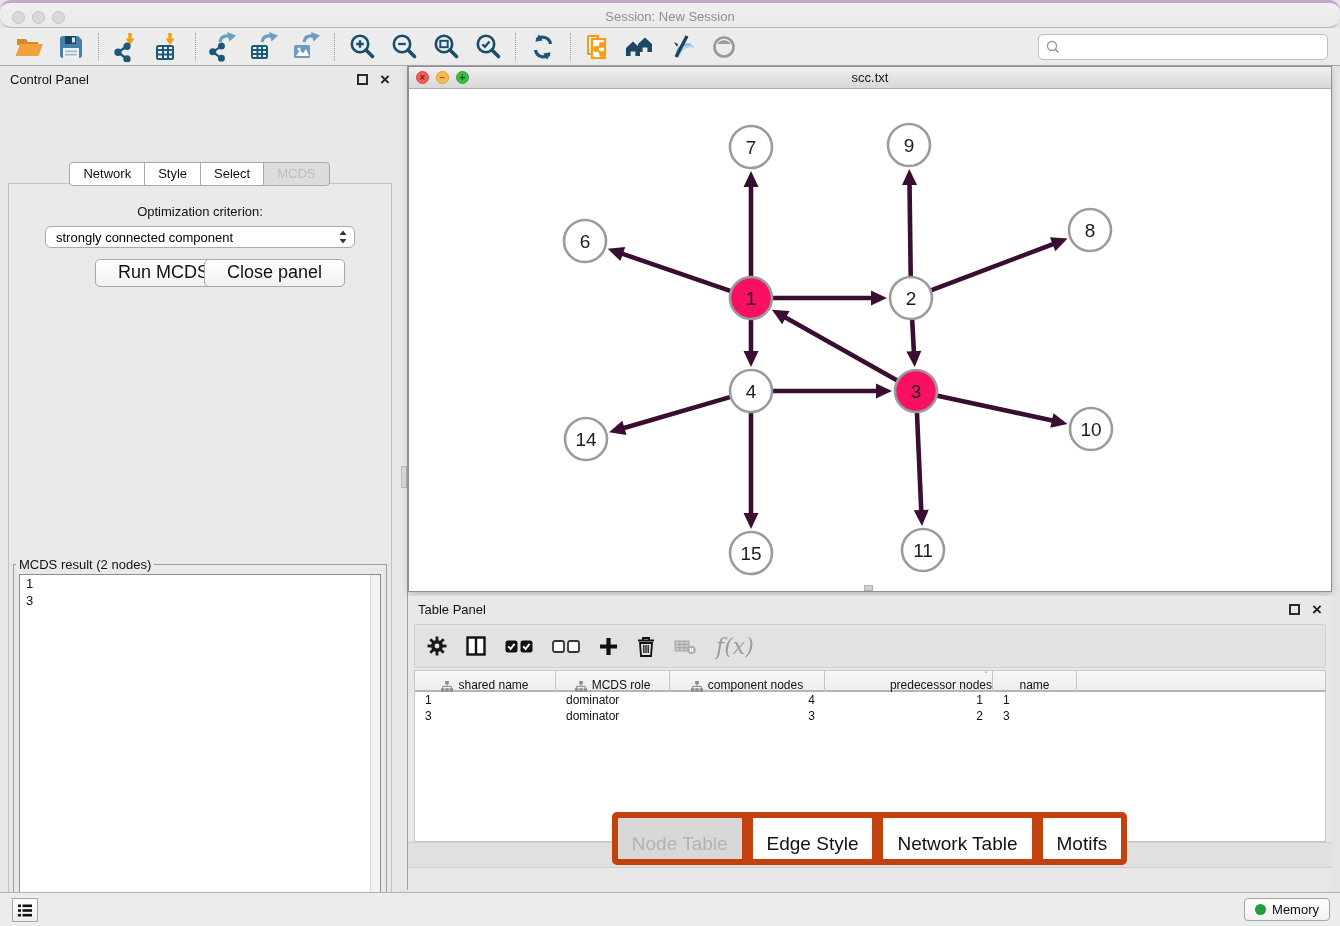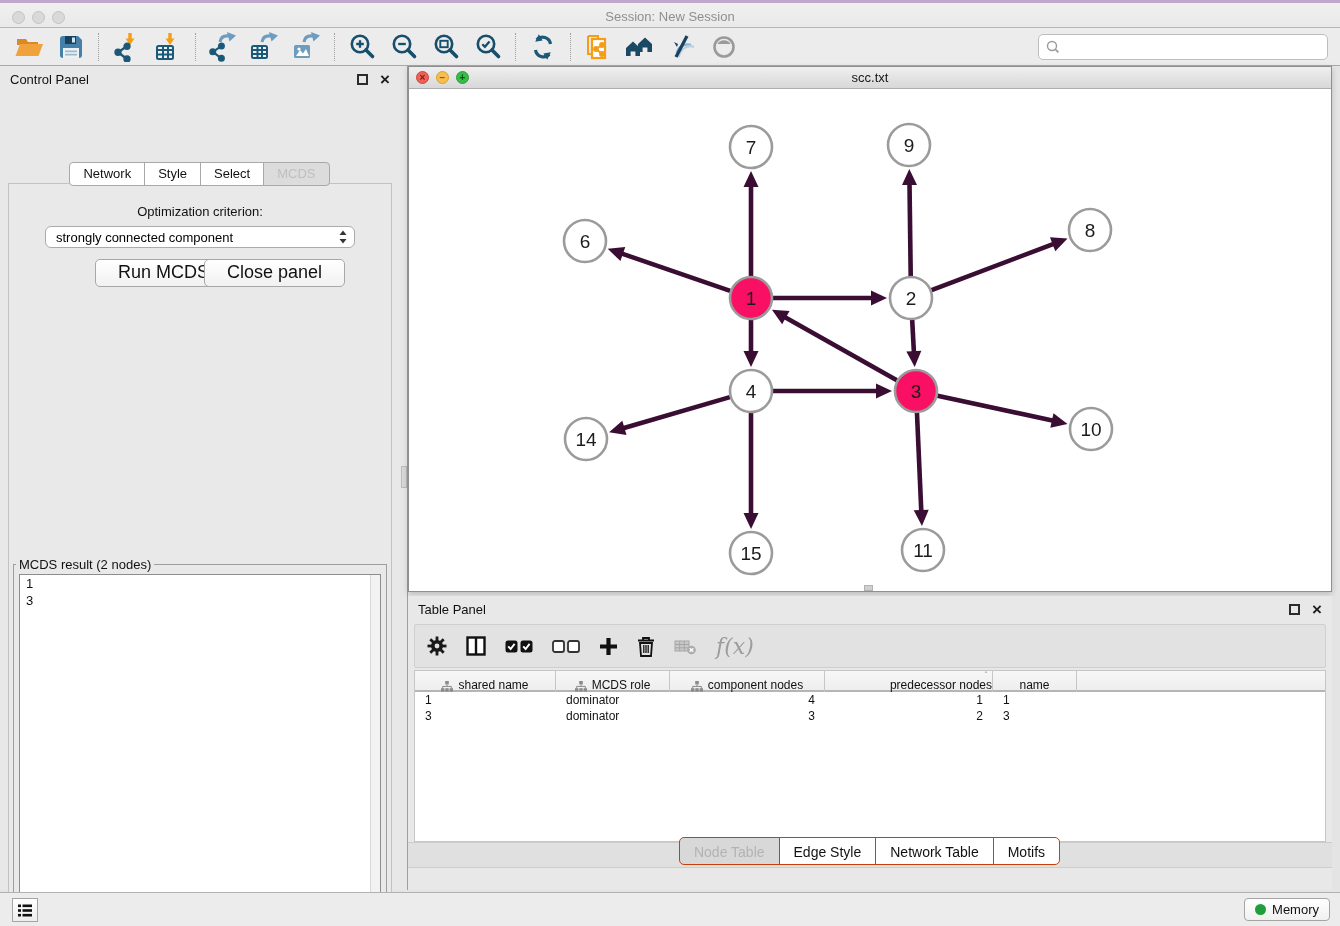--- a/index.html
+++ b/index.html
@@ -2,21 +2,21 @@
 <html><head>
 <meta charset="utf-8">
 <style>
   * { margin:0; padding:0; box-sizing:border-box; }
   html,body { width:1340px; height:926px; font-family:"Liberation Sans", sans-serif; background:#e2e2e2; overflow:hidden; }
   #app { position:relative; width:1340px; height:926px; background:#e4e4e4; }
 
   
   #titlebar { position:absolute; left:0; top:0; width:1340px; height:28px;
     background:linear-gradient(#f0f0f0,#e9e9e9); border-bottom:1px solid #b6b6b6;
-    border-top:3px solid #c0a8ca; }
+    border-top:3px solid #c0a8ca;border-radius:11px; }
   .tl-dot { position:absolute; top:8px; width:13px; height:13px; border-radius:50%;
     background:#d9d9d9; border:1px solid #c3c3c3; }
   #win-title { position:absolute; left:0; right:0; top:6px; text-align:center;
     font-size:13px; color:#8f8f8f; }
 
   
   #toolbar { position:absolute; left:0; top:28px; width:1340px; height:38px;
     background:#ececec; border-bottom:1px solid #a9a9a9;
     display:flex; align-items:center; padding-left:8px; }
   .tb-btn { width:42px; height:32px; display:flex; align-items:center; justify-content:center; }
@@ -95,22 +95,22 @@
   #tp-head { display:flex; height:21px; background:linear-gradient(#f7f7f7,#eee);
     border-bottom:2px solid #b5b5b5; }
   .th { display:flex; align-items:flex-end; justify-content:center; gap:5px;
     font-size:12px; color:#111; border-right:1px solid #c6c6c6; height:21px; cursor:pointer; }
   .tr { display:flex; height:16px; }
   .td { font-size:12px; color:#111; line-height:16px; padding:0 10px; white-space:nowrap; overflow:hidden; }
 
   #tp-bottom-strip { position:absolute; left:0; bottom:22px; width:924px; height:26px;
     background:#e0e0e0; border-top:1px solid #cdcdcd; border-bottom:1px solid #cdcdcd; }
   #tp-tabs { position:absolute; left:0; bottom:25px; width:100%; display:flex; justify-content:center; z-index:2; }
-  .tp-tab { font-size:14px; color:#111; background:#fff; border:1px solid #c2410c;
-    padding:6px 14px 4px; margin-left:-1px; cursor:pointer; }
+  .tp-tab { font-size:19px; color:#111; background:#fff; border:6px solid #c2410c;
+    padding:15px 14px 4px; margin-left:-1px; cursor:pointer; }
   .tp-tab:first-child { border-radius:5px 0 0 5px; }
   .tp-tab:last-child { border-radius:0 5px 5px 0; }
   .tp-tab.selected { background:#d8d8d8; color:#b3b3b3; }
 
   
   #statusbar { position:absolute; left:0; top:892px; width:1340px; height:34px;
     background:#ececec; border-top:1px solid #b2b2b2; }
   #task-btn { position:absolute; left:12px; top:5px; width:26px; height:24px;
     background:linear-gradient(#fff,#ededed); border:1px solid #a5a5a5;
     display:flex; align-items:center; justify-content:center; cursor:pointer; }

